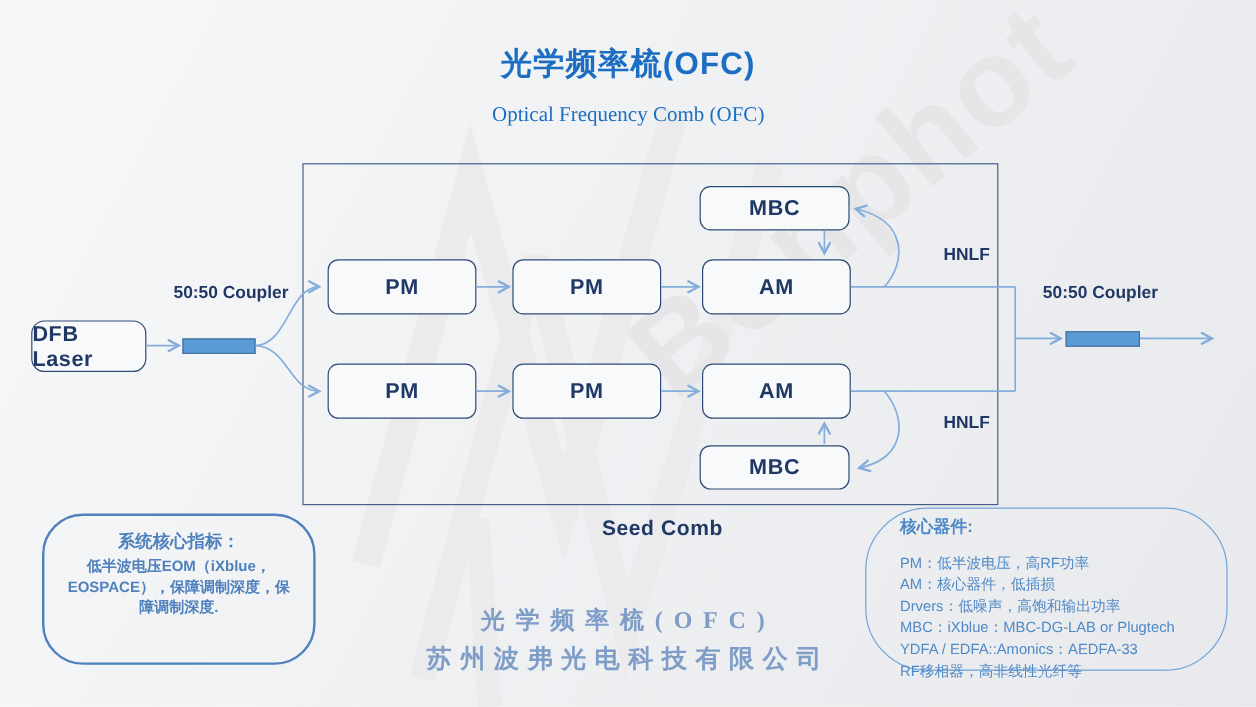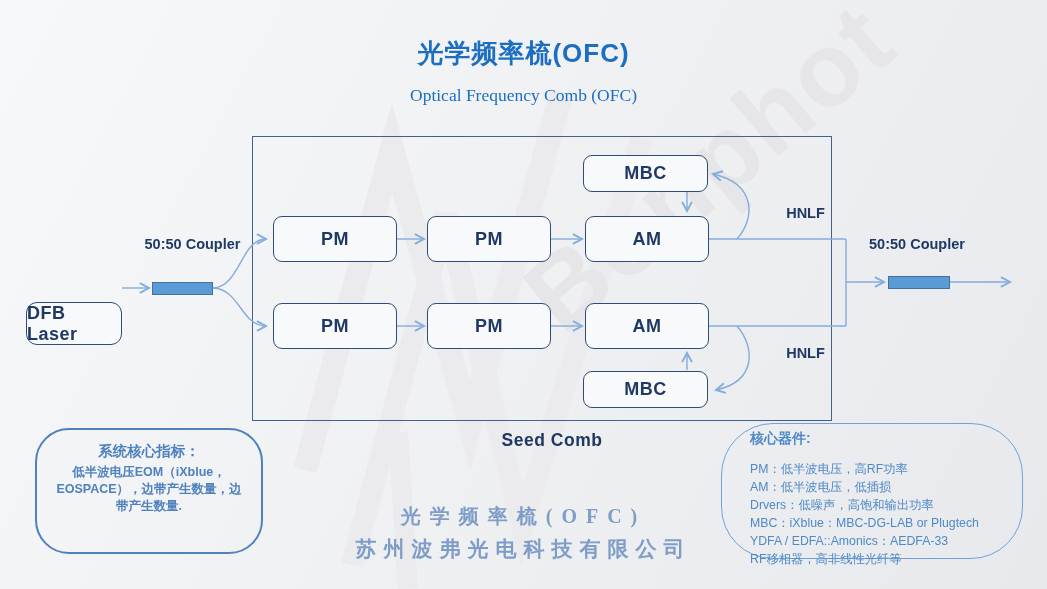--- a/index.html
+++ b/index.html
@@ -89,21 +89,21 @@
       <polyline points="398,432 408,589" fill="none" stroke="#ebebee" stroke-width="20"></polyline>
     </svg>
     <div id="wm-text">Bonphot</div>
   </div>
 
   <div class="title">光学频率梳(OFC)</div>
   <div class="subtitle">Optical Frequency Comb (OFC)</div>
 
   <div id="frame"></div>
 
-  <div class="block" style="left:26px;top:267px;width:96px;height:43px;border-radius:11px;margin-top:35px;">DFB Laser</div>
+  <div class="block" style="left:26px;top:267px;width:96px;height:43px;border-radius:11px;">DFB Laser</div>
   <div class="lbl" style="left:130px;top:236px;width:125px;font-size:14.5px;">50:50 Coupler</div>
   <div class="coupler" style="left:152px;top:282px;width:61px;height:13px;"></div>
 
   <div class="block" style="left:273px;top:216px;width:124px;height:46px;">PM</div>
   <div class="block" style="left:427px;top:216px;width:124px;height:46px;">PM</div>
   <div class="block" style="left:585px;top:216px;width:124px;height:46px;">AM</div>
   <div class="block" style="left:583px;top:155px;width:125px;height:37px;">MBC</div>
   <div class="lbl" style="left:748px;top:205px;width:115px;font-size:14.5px;">HNLF</div>
 
   <div class="block" style="left:273px;top:303px;width:124px;height:46px;">PM</div>
@@ -146,27 +146,27 @@
       <path d="M687 192 L687 211" marker-end="url(#arr)"></path>
       <path d="M687 370 L687 353" marker-end="url(#arr)"></path>
 
       <path d="M737 239 C 755 219, 757 184, 713 174" marker-end="url(#arr)"></path>
       <path d="M737 326 C 755 347, 757 381, 716 390" marker-end="url(#arr)"></path>
     </g>
   </svg>
 
   <div id="callout-left" class="callout">
     <div class="co-title">系统核心指标：</div>
-    <div class="co-body">低半波电压EOM（iXblue，EOSPACE），边带产生数量，边带产生数量.</div>
+    <div class="co-body">低半波电压EOM（iXblue，EOSPACE），保障调制深度，保障调制深度.</div>
   </div>
 
   <div id="callout-right" class="callout">
     <div class="co-title">核心器件:</div>
     <div class="co-line">PM：低半波电压，高RF功率</div>
-    <div class="co-line">AM：低半波电压，低插损</div>
+    <div class="co-line">AM：核心器件，低插损</div>
     <div class="co-line">Drvers：低噪声，高饱和输出功率</div>
     <div class="co-line">MBC：iXblue：MBC-DG-LAB or Plugtech</div>
     <div class="co-line">YDFA / EDFA::Amonics：AEDFA-33</div>
     <div class="co-line">RF移相器，高非线性光纤等</div>
   </div>
 
   <div id="footer-product" class="footer-line">光学频率梳(OFC)</div>
   <div id="footer-company" class="footer-line">苏州波弗光电科技有限公司</div>
 
 </div>

